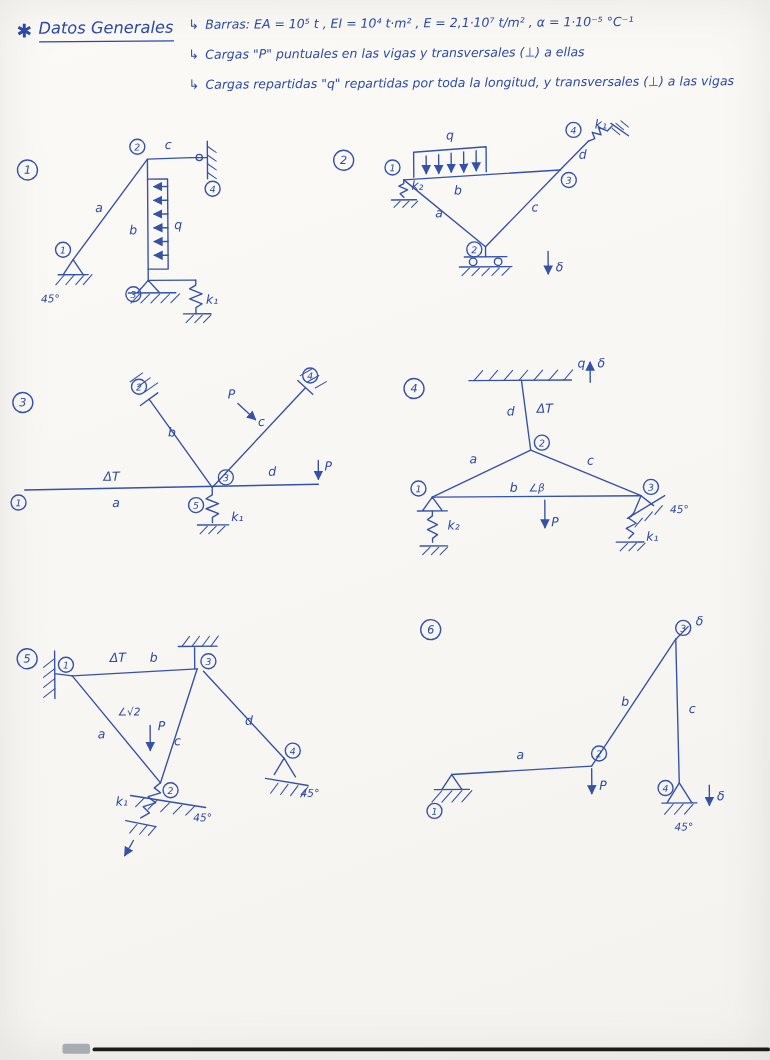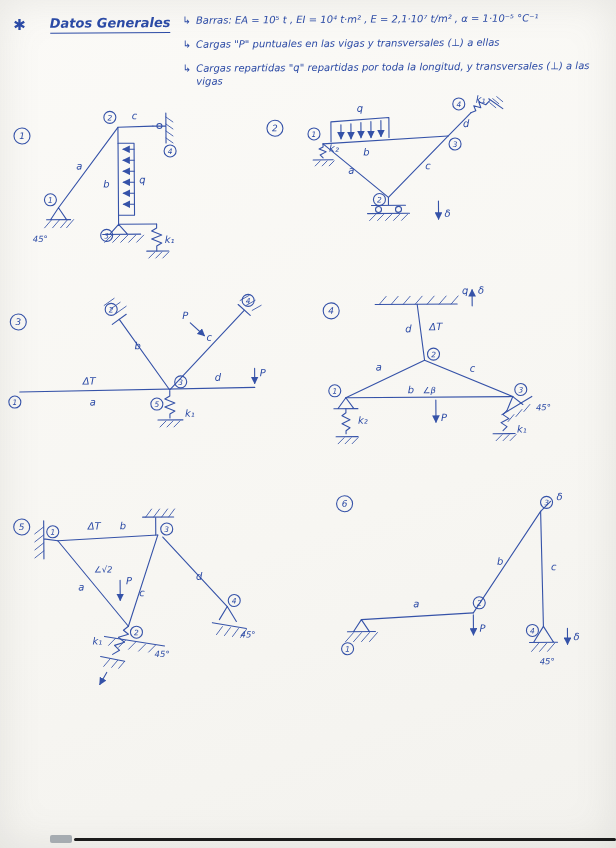--- a/index.html
+++ b/index.html
@@ -9,21 +9,21 @@
     overflow:hidden;
     font-family:"DejaVu Sans", sans-serif;
     box-shadow:inset 0 0 40px rgba(120,120,115,.15);
   }
   .content { position:absolute; inset:0; transform:rotate(-0.4deg); }
   
   .hdr { position:absolute; left:16px; top:10px; right:6px; display:flex; gap:12px;
          color:#2b4aa5; font-style:italic; }
   .titlebox { flex:0 0 auto; display:flex; align-items:flex-start; gap:5px; padding-top:4px; }
   .marker { font-size:15px; font-style:normal; }
-  .title  { font-size:13px; font-weight:bold; border-bottom:1.4px solid #2b4aa5; padding-bottom:2px; white-space:nowrap;margin-left:19px; }
+  .title  { font-size:13px; font-weight:normal; border-bottom:1.4px solid #2b4aa5; padding-bottom:2px; white-space:nowrap; }
   .hlines { flex:1; padding-top:3px; }
   .hline  { display:flex; gap:5px; font-size:10px; line-height:1.3; margin-bottom:11px; }
   .bullet { flex:0 0 auto; font-style:normal; }
   
   svg.sk { position:absolute; overflow:visible; }
   .s { stroke:#3552a8; fill:none; stroke-width:1.1; stroke-linecap:round; stroke-linejoin:round; }
   .h { stroke:#3552a8; fill:none; stroke-width:0.85; stroke-linecap:round; }
   .t { fill:#2b4aa5; font-size:10px; font-style:italic; }
   .ts { fill:#2b4aa5; font-size:8.5px; font-style:italic; }
   .n { fill:#2b4aa5; font-size:7.5px; font-style:italic; text-anchor:middle; }

